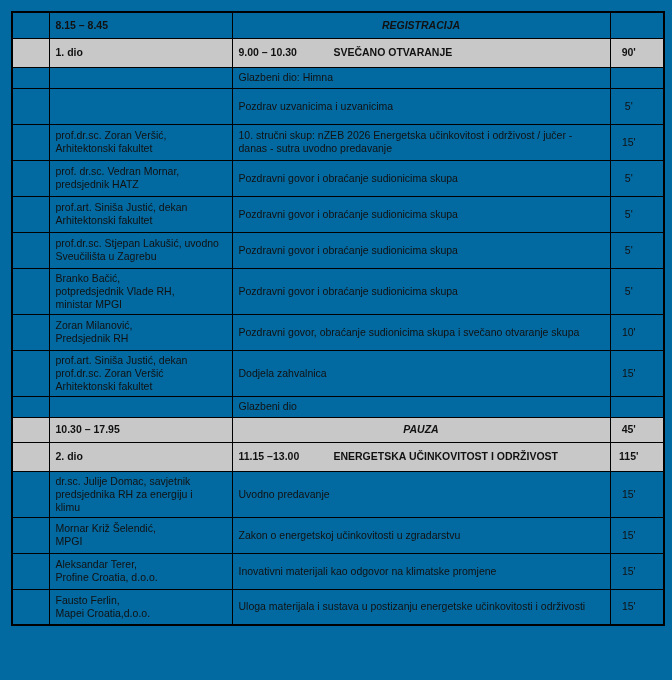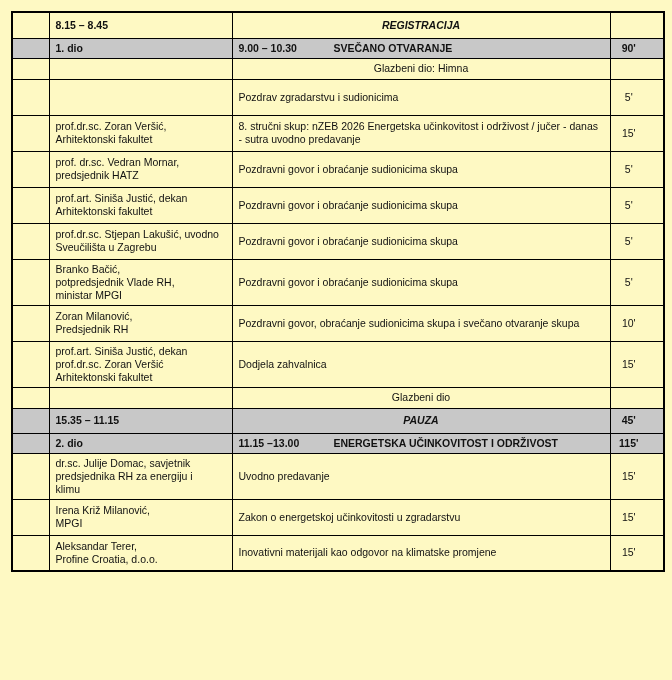--- a/index.html
+++ b/index.html
@@ -1,19 +1,19 @@
 <!DOCTYPE html>
 <html lang="hr" style="--shaded: #c8c8c8; --border: #000000;"><head>
 <meta charset="utf-8">
 <style>
   :root { --shaded: #c8c8c8; --border: #000000; --ink: #111111; }
   html, body { margin: 0; padding: 0; background: #ffffff; }
   .page {
     width: 672px; height: 680px; box-sizing: border-box;
-    padding: 11px 9px 8px 11px; background: #fef9c3;
+    padding: 11px 9px 8px 11px; background: #0369a1;
   }
   table.program {
     border-collapse: collapse; table-layout: fixed;
     width: 652px; border: 2px solid var(--border);
   }
   td {
     border: 1px solid var(--border);
     vertical-align: middle;
     padding: 3px 6px;
     font-family: "Liberation Sans", sans-serif;
@@ -24,23 +24,23 @@
   col.w1 { width: 37px; }
   col.w2 { width: 183px; }
   col.w3 { width: 378px; }
   col.w4 { width: 54px; }
   td.c2 { white-space: pre-line; }
   td.c4 { text-align: center; padding-left: 2px; padding-right: 18px; margin-left: 6px; }
   td.center { text-align: center; font-style: italic; }
   tr.header td, tr.section td, tr.break td { font-weight: bold; }
   tr.section, tr.break { background: var(--shaded); }
   tr.header { height: 26px; }
-  tr.section { height: 20px; }
+  tr.section { height: 29px; }
   tr.break  { height: 25px; }
-  tr.note   { height: 21px; text-align: center; }
+  tr.note   { height: 21px; }
   tr.item   { height: 36px; }
   span.time { display: inline-block; min-width: 92px; }
 </style>
 </head>
 <body>
 
 <div class="page">
   <table class="program">
     <colgroup>
       <col class="w1">
@@ -81,33 +81,33 @@
     </td>
     <td class="c4"></td>
   </tr>
 
   <tr class="item">
     <td class="c1"></td>
     <td class="c2"></td>
     <td class="c3">
       
       
-      <span class="desc-text">Pozdrav zgradarstvu i sudionicima</span>
+      <span class="desc-text">Pozdrav uzvanicima i uzvanicima</span>
     </td>
     <td class="c4">5'</td>
   </tr>
 
   <tr class="item">
     <td class="c1"></td>
     <td class="c2">prof.dr.sc. Zoran Veršić,
 Arhitektonski fakultet</td>
     <td class="c3">
       
       
-      <span class="desc-text">8. stručni skup: nZEB 2026 Energetska učinkovitost i održivost / jučer - danas - sutra uvodno predavanje</span>
+      <span class="desc-text">10. stručni skup: nZEB 2026 Energetska učinkovitost i održivost / jučer - danas - sutra uvodno predavanje</span>
     </td>
     <td class="c4">15'</td>
   </tr>
 
 
   <tr class="item">
     <td class="c1"></td>
     <td class="c2">prof. dr.sc. Vedran Mornar,
 predsjednik HATZ</td>
     <td class="c3">
@@ -186,21 +186,21 @@
     <td class="c3">
       
       
       <span class="desc-text">Glazbeni dio</span>
     </td>
     <td class="c4"></td>
   </tr>
 
   <tr class="break">
     <td class="c1"></td>
-    <td class="c2">15.35 – 11.15</td>
+    <td class="c2">10.30 – 17.95</td>
     <td class="c3 center">
       
       
       <span class="desc-text">PAUZA</span>
     </td>
     <td class="c4">45'</td>
   </tr>
 
   <tr class="section">
     <td class="c1"></td>
@@ -221,21 +221,21 @@
     <td class="c3">
       
       
       <span class="desc-text">Uvodno predavanje</span>
     </td>
     <td class="c4">15'</td>
   </tr>
 
   <tr class="item">
     <td class="c1"></td>
-    <td class="c2">Irena Križ Milanović,
+    <td class="c2">Mornar Križ Šelendić,
 MPGI</td>
     <td class="c3">
       
       
       <span class="desc-text">Zakon o energetskoj učinkovitosti u zgradarstvu</span>
     </td>
     <td class="c4">15'</td>
   </tr>
 
   <tr class="item">
@@ -243,15 +243,26 @@
     <td class="c2">Aleksandar Terer,
 Profine Croatia, d.o.o.</td>
     <td class="c3">
       
       
       <span class="desc-text">Inovativni materijali kao odgovor na klimatske promjene</span>
     </td>
     <td class="c4">15'</td>
   </tr>
 
+  <tr class="item">
+    <td class="c1"></td>
+    <td class="c2">Fausto Ferlin,
+Mapei Croatia,d.o.o.</td>
+    <td class="c3">
+      
+      
+      <span class="desc-text">Uloga materijala i sustava u postizanju energetske učinkovitosti i održivosti</span>
+    </td>
+    <td class="c4">15'</td>
+  </tr>
 </tbody>
   </table>
 </div>
 
 </body></html>

